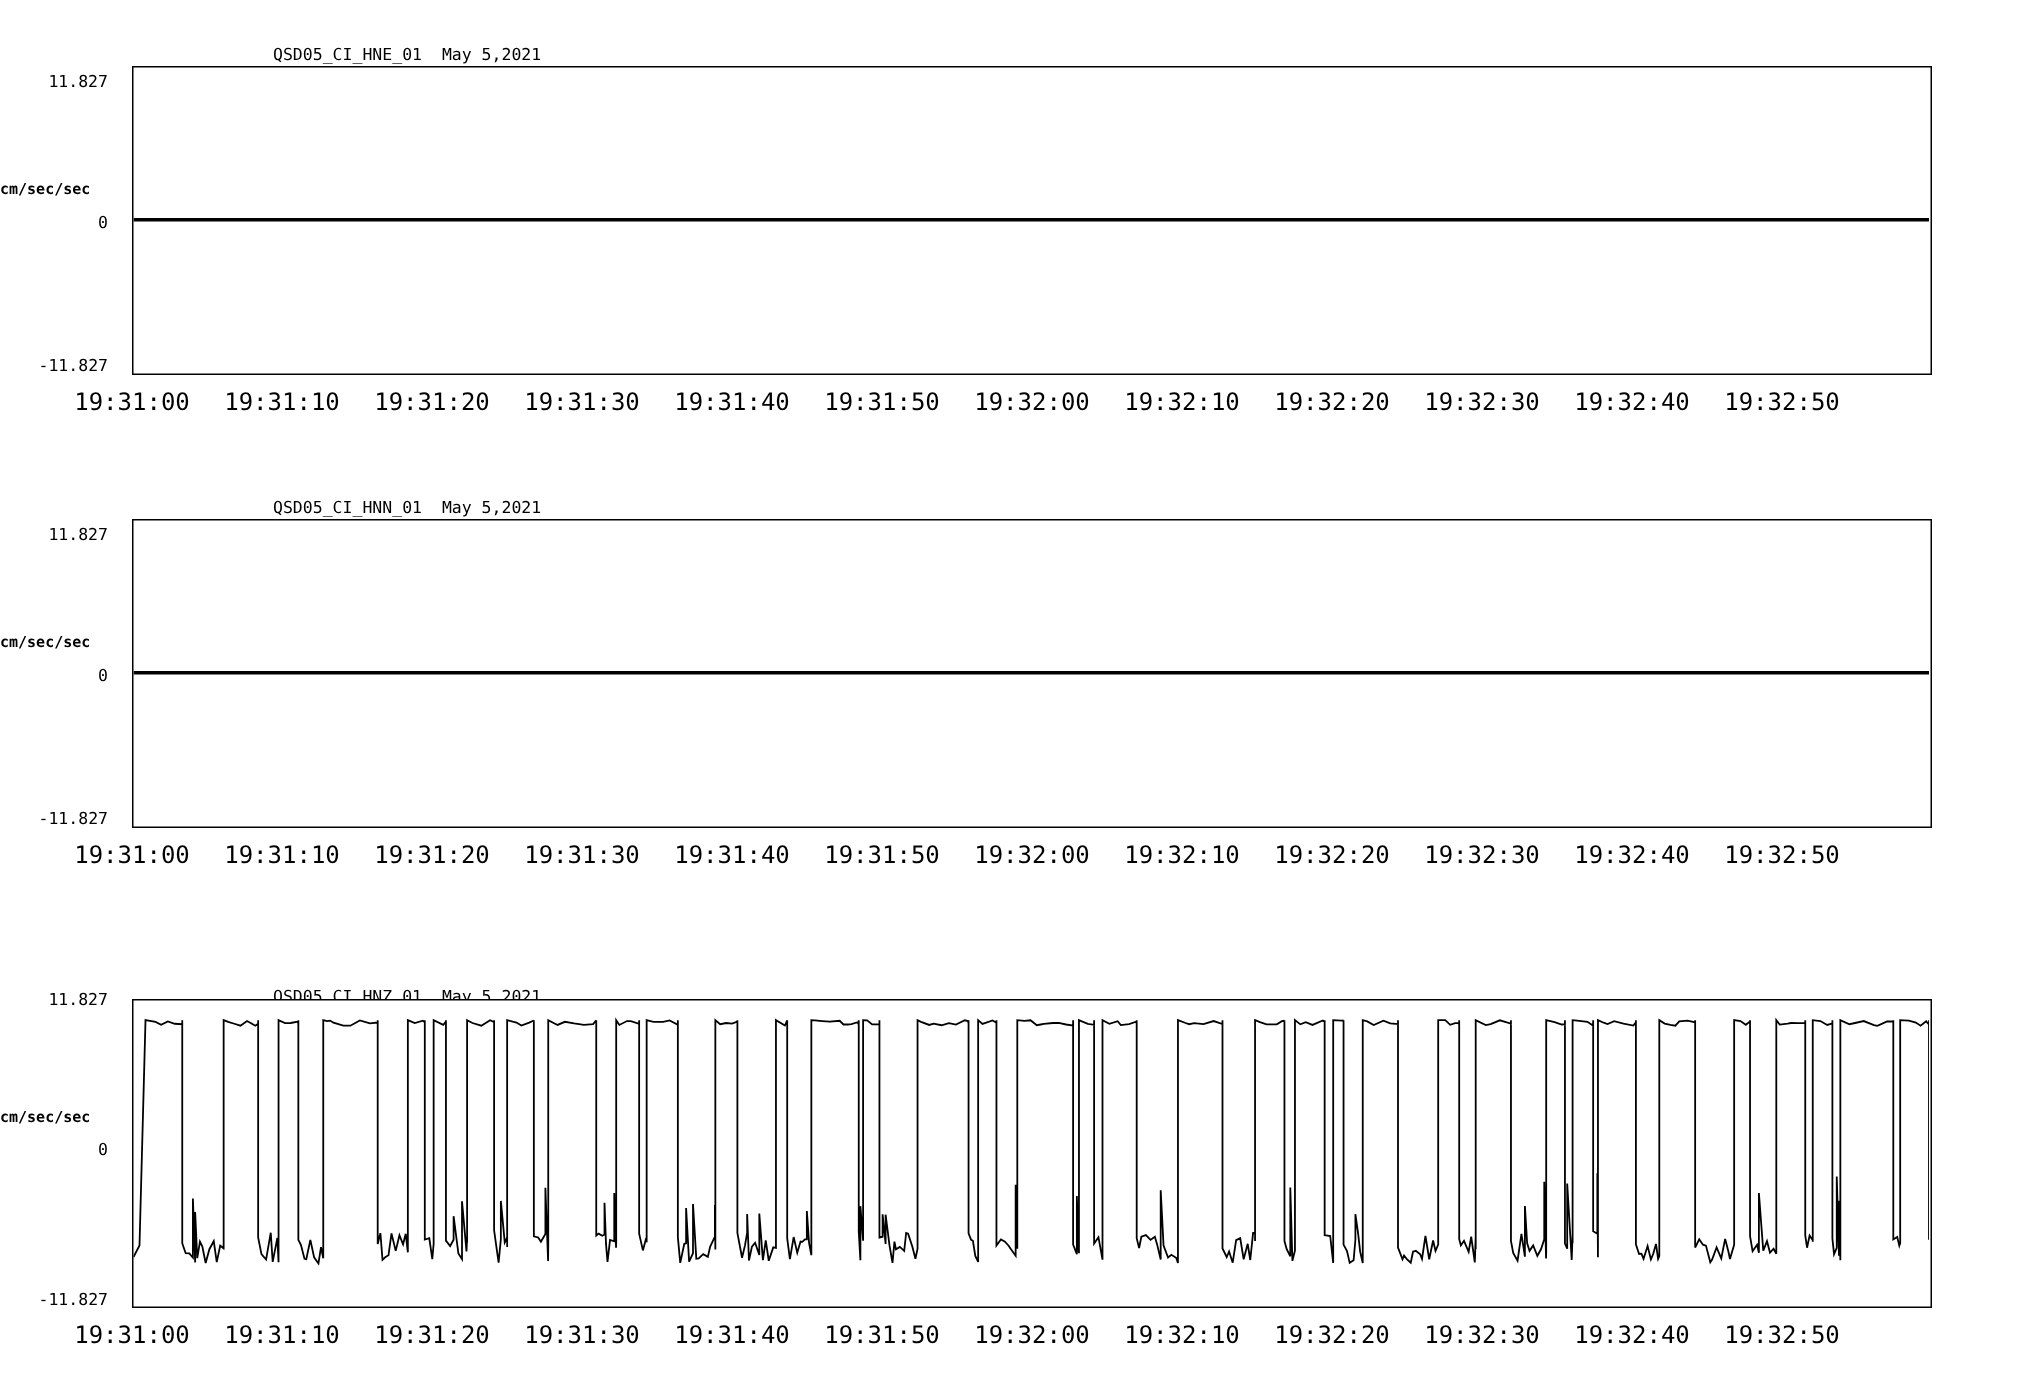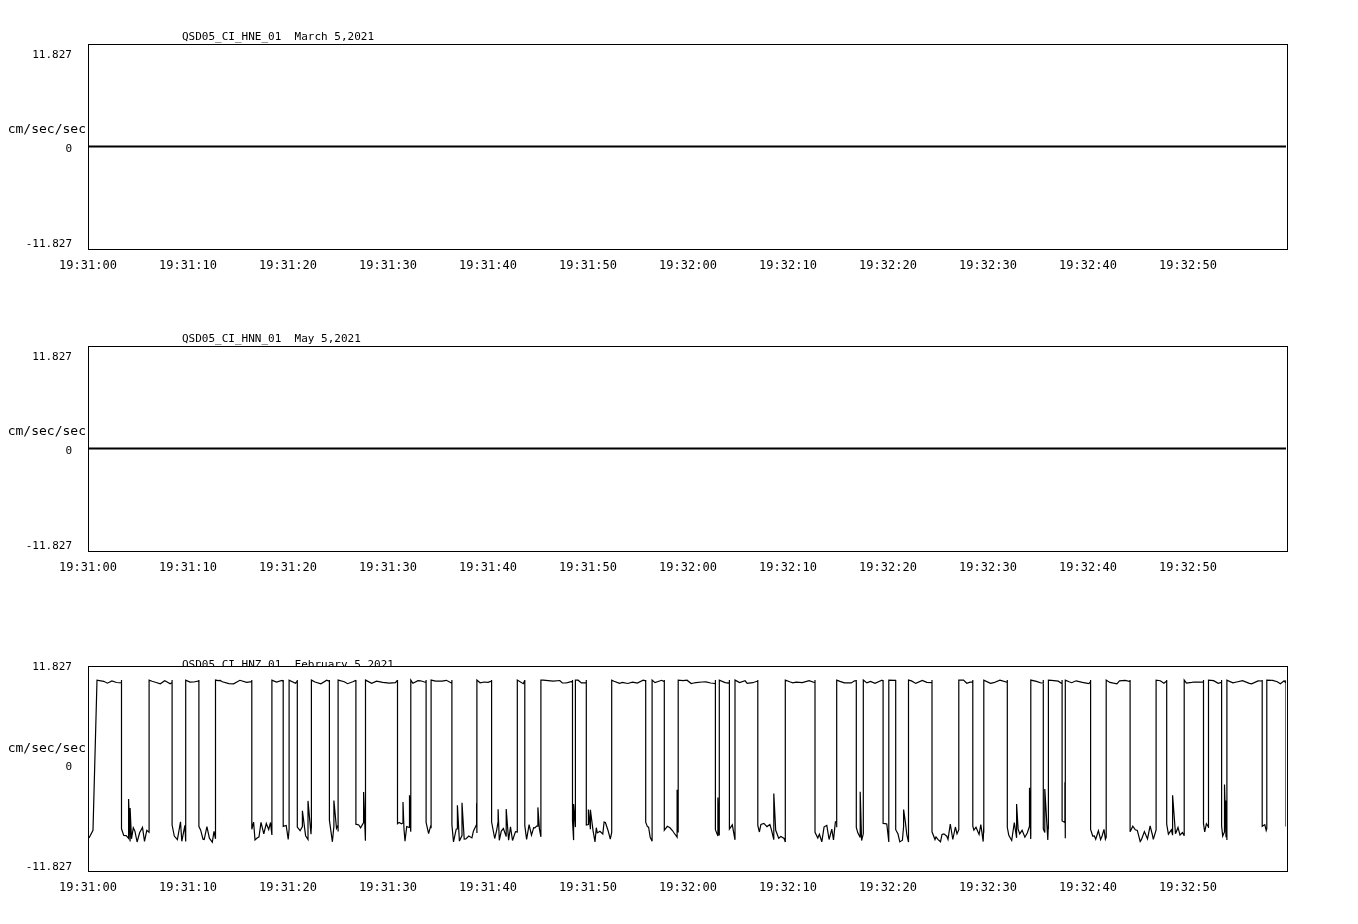--- a/index.html
+++ b/index.html
@@ -32,54 +32,55 @@
     letter-spacing: 0px;
   }
   .frame {
     position: absolute;
     border: 1.5px solid #000000;
     box-sizing: border-box;
     background: #ffffff;
   }
   .ylabel {
     position: absolute;
-    font-size: 13px;
+    font-size: 10px;
     font-family: "DejaVu Sans Mono", monospace;
-    text-align: right;
+    text-align: left;
     white-space: pre;
+    font-weight: bold;
   }
   .ytick {
     position: absolute;
     font-size: 11px;
     font-family: "DejaVu Sans Mono", monospace;
     text-align: right;
     white-space: pre;
   }
   .xtick {
     position: absolute;
-    font-size: 12px;
+    font-size: 16px;
     font-family: "DejaVu Sans Mono", monospace;
     text-align: center;
     white-space: pre;
     width: 80px;
   }
   .trace-svg {
     position: absolute;
     left: 0;
     top: 0;
     display: block;
   }
 </style>
 </head>
 <body>
 
 <div class="page">
 
   <div class="panel" style="top:0px;height:290px;">
-    <div class="plot-title" style="left:182px;top:30px;">QSD05_CI_HNE_01  March 5,2021</div>
+    <div class="plot-title" style="left:182px;top:30px;">QSD05_CI_HNE_01  May 5,2021</div>
     <div class="ytick" style="left:0px;top:48px;width:72px;">11.827</div>
     <div class="ylabel" style="left:0px;top:121px;width:86px;">cm/sec/sec</div>
     <div class="ytick" style="left:0px;top:142px;width:72px;">0</div>
     <div class="ytick" style="left:0px;top:237px;width:72px;">-11.827</div>
 
     <div class="frame" style="left:88px;top:44px;width:1200px;height:206px;">
       <svg class="trace-svg" width="1197" height="203" viewBox="0 0 1197 203">
         <polyline points="0,101.5 1197,101.5" fill="none" stroke="#000000" stroke-width="2.2"></polyline>
       </svg>
     </div>
@@ -119,21 +120,21 @@
     <div class="xtick" style="left:548px;top:258px;">19:31:50</div>
     <div class="xtick" style="left:648px;top:258px;">19:32:00</div>
     <div class="xtick" style="left:748px;top:258px;">19:32:10</div>
     <div class="xtick" style="left:848px;top:258px;">19:32:20</div>
     <div class="xtick" style="left:948px;top:258px;">19:32:30</div>
     <div class="xtick" style="left:1048px;top:258px;">19:32:40</div>
     <div class="xtick" style="left:1148px;top:258px;">19:32:50</div>
   </div>
 
   <div class="panel" style="top:620px;height:300px;">
-    <div class="plot-title" style="left:182px;top:38px;">QSD05_CI_HNZ_01  February 5,2021</div>
+    <div class="plot-title" style="left:182px;top:38px;">QSD05_CI_HNZ_01  May 5,2021</div>
     <div class="ytick" style="left:0px;top:40px;width:72px;">11.827</div>
     <div class="ylabel" style="left:0px;top:120px;width:86px;">cm/sec/sec</div>
     <div class="ytick" style="left:0px;top:140px;width:72px;">0</div>
     <div class="ytick" style="left:0px;top:240px;width:72px;">-11.827</div>
 
     <div class="frame" style="left:88px;top:46px;width:1200px;height:206px;">
         <svg class="trace-svg" width="1197" height="203" viewBox="0 0 1197 203">
           <g id="hnz-group" fill="none" stroke="#000000" stroke-width="1.3">
             <polyline points="0.0,171.0 4.0,163.3 8.0,13.1 8.0,13.1 14.7,14.3 18.4,16.2 22.9,14.0 27.5,15.5 32.5,15.8 32.5,13.1 32.5,161.8 33.8,165.7 34.8,168.5 37.2,168.6 39.6,171.4 39.6,132.0 41.1,174.6 41.1,141.0 42.5,171.8 44.3,160.8 45.9,164.1 48.1,175.0 50.6,165.8 53.5,160.4 55.5,174.4 57.8,163.4 60.0,165.2 60.1,161.6 60.1,165.5 60.1,13.1 60.1,13.1 63.1,14.3 67.2,15.5 71.3,16.8 75.7,13.7 78.1,15.0 81.2,16.8 83.1,15.5 83.1,13.1 83.1,158.0 85.3,169.1 88.4,172.7 91.5,154.8 92.8,174.3 95.9,158.3 96.7,174.5 96.7,159.6 96.7,13.1 96.7,13.1 101.0,15.1 104.8,15.0 109.7,14.0 109.9,16.5 109.9,13.1 109.9,159.6 111.6,162.9 114.0,172.2 115.2,172.5 117.9,159.6 120.4,171.2 123.3,175.3 125.0,164.4 126.5,171.8 126.5,165.8 126.5,13.1 126.5,13.1 129.1,13.7 131.1,13.4 133.3,14.8 139.9,16.7 144.6,16.8 150.9,13.3 157.6,15.3 162.5,14.7 162.8,15.9 162.8,13.1 162.8,162.3 164.6,155.1 166.0,172.9 167.8,171.2 170.0,169.8 172.0,155.3 174.8,166.9 177.3,156.5 179.7,162.5 181.5,155.5 182.9,167.9 182.9,159.4 182.9,13.1 182.9,13.1 187.5,15.0 192.9,13.5 194.2,14.5 194.2,13.1 194.2,159.4 197.2,158.5 199.2,172.4 200.1,162.2 200.1,160.4 200.1,13.1 200.1,13.1 206.5,16.2 208.3,14.1 208.3,13.1 208.3,160.1 211.1,163.7 213.4,159.5 213.4,143.8 216.6,168.7 219.0,172.5 219.0,133.9 222.0,167.3 222.4,157.2 222.4,161.3 222.4,13.1 222.4,13.1 226.0,15.0 231.9,16.8 237.7,13.2 240.4,14.4 240.4,13.1 240.4,153.2 243.4,174.8 244.9,159.1 244.9,133.6 247.5,161.3 249.1,158.0 249.1,164.4 249.1,13.1 249.1,13.1 255.3,14.7 258.6,16.7 263.8,14.7 266.9,13.3 266.9,13.1 266.9,157.2 269.8,158.0 271.6,160.8 274.6,155.6 274.6,124.9 276.4,173.7 276.5,162.5 276.5,123.7 276.5,163.1 276.5,13.1 276.5,13.1 282.7,16.3 287.6,14.2 293.7,15.3 300.3,16.2 306.4,15.7 308.5,13.2 308.5,13.1 308.5,156.7 310.1,155.4 312.5,156.8 314.0,156.0 314.0,134.9 315.0,162.3 316.0,174.2 317.7,159.6 320.5,160.5 320.5,128.3 321.7,164.8 321.8,161.6 321.8,158.8 321.8,13.1 321.8,13.1 323.9,16.3 329.0,13.7 331.5,13.8 337.1,15.5 337.1,13.1 337.1,155.4 339.6,166.6 341.8,158.3 342.1,161.2 342.1,158.8 342.1,13.1 342.1,13.1 346.6,14.2 353.1,14.2 357.4,13.3 362.9,16.2 362.9,13.1 362.9,157.8 364.5,174.9 367.2,162.2 368.4,161.9 368.4,138.3 370.4,174.1 373.0,168.5 373.0,135.7 375.2,172.1 376.8,171.9 379.8,169.1 382.9,170.9 384.4,164.2 387.6,157.4 387.6,136.3 387.9,166.0 387.9,160.3 387.9,13.1 387.9,13.1 391.1,15.8 395.1,15.0 399.0,15.4 402.6,14.1 402.6,13.1 402.6,155.0 405.7,171.5 407.7,163.1 409.1,154.7 409.1,142.3 410.3,173.3 412.3,164.1 414.4,161.5 417.2,169.6 417.2,142.0 419.6,173.1 421.5,159.9 423.5,173.5 426.5,164.6 428.3,165.0 428.3,161.5 428.3,13.1 428.3,13.1 434.3,16.7 435.8,13.3 435.8,13.1 435.8,158.6 437.6,172.4 440.1,157.7 442.5,168.1 444.7,160.7 445.9,160.9 447.6,159.2 448.9,159.2 448.9,140.4 450.4,161.8 451.9,169.8 451.9,157.7 451.9,13.1 451.9,13.1 454.2,13.2 459.2,13.7 464.2,14.1 470.8,13.5 473.3,16.0 476.1,16.0 478.6,15.7 482.7,14.5 483.5,16.1 483.5,13.1 483.5,154.1 484.6,173.1 484.6,137.1 486.4,160.1 486.4,158.7 486.4,13.1 486.4,13.1 489.1,13.2 492.4,15.9 497.3,15.7 497.3,13.1 497.3,158.0 499.4,157.5 499.4,142.5 501.4,162.3 501.4,142.8 504.0,163.3 506.0,174.9 507.3,160.7 508.3,165.9 510.9,164.3 513.8,166.9 515.1,155.0 516.4,155.5 519.2,164.0 521.3,172.2 522.7,165.4 522.7,160.9 522.7,13.1 522.7,13.1 525.0,14.2 530.5,16.3 533.4,15.4 538.7,16.5 543.6,15.1 548.3,16.1 554.2,13.2 556.4,13.7 556.7,15.5 556.7,13.1 556.7,155.2 558.4,159.6 559.6,160.2 561.2,170.3 563.1,174.3 563.1,160.0 563.1,13.1 563.1,13.1 566.0,15.6 572.7,13.3 575.3,14.8 575.3,13.1 575.3,163.3 578.3,159.3 581.0,160.8 583.4,163.5 585.1,166.0 588.1,170.2 588.1,122.8 589.2,161.0 589.2,122.4 589.2,165.5 589.2,13.1 589.2,13.1 594.0,13.6 598.0,13.2 602.2,16.5 604.8,16.0 606.9,15.6 613.0,15.0 616.9,14.9 621.7,16.0 625.6,16.5 626.4,16.9 626.4,13.1 626.4,162.7 628.9,169.1 628.9,130.4 630.0,165.6 630.3,168.5 630.3,133.8 630.3,161.5 630.3,13.1 630.3,13.1 636.2,15.6 640.4,16.2 640.4,13.1 640.4,162.0 643.3,157.8 646.0,172.8 646.0,160.9 646.0,13.1 646.0,13.1 650.6,15.5 656.1,13.8 658.2,16.4 663.7,15.7 667.9,14.3 668.8,14.9 668.8,13.1 668.8,158.5 670.4,165.0 671.9,157.5 674.9,156.4 676.3,157.8 678.0,159.6 680.9,157.5 682.4,162.6 684.8,172.7 684.8,126.5 686.7,163.3 689.7,171.3 691.9,169.5 695.1,171.5 696.3,175.0 696.3,164.1 696.3,13.1 696.3,13.1 701.4,15.0 703.8,15.8 707.1,15.1 713.3,15.7 720.1,13.7 726.0,15.7 726.0,13.1 726.0,165.3 728.8,171.0 730.4,167.3 732.8,174.8 735.1,159.8 737.8,158.4 740.1,172.5 742.8,162.2 744.5,173.0 746.4,154.9 747.7,154.9 747.7,132.7 747.7,160.3 747.7,13.1 747.7,13.1 751.0,14.4 755.3,15.9 762.2,15.9 765.6,13.8 767.3,13.5 767.3,13.1 767.3,160.4 768.8,165.8 771.2,170.5 771.2,124.7 772.6,173.6 774.3,166.8 774.3,158.1 774.3,13.1 774.3,13.1 777.9,15.9 781.5,14.5 786.0,16.3 792.9,13.3 794.1,14.3 794.1,13.1 794.1,156.5 796.1,156.7 797.8,157.0 799.8,175.0 799.8,121.9 799.8,163.6 799.8,13.1 799.8,13.1 805.4,13.4 806.7,13.2 806.7,13.1 806.7,162.7 809.0,167.0 810.8,174.9 813.4,173.2 814.6,159.5 814.6,142.5 816.4,155.3 817.8,167.6 819.5,175.0 819.5,155.9 819.5,13.1 819.5,13.1 822.5,13.9 826.8,16.4 833.3,13.5 837.8,15.3 843.0,15.7 843.0,13.1 843.0,164.8 846.0,172.5 847.0,170.0 848.9,172.4 851.5,174.8 853.0,167.5 854.9,166.9 857.8,169.2 859.0,172.3 861.3,157.0 863.8,172.5 866.4,160.0 868.0,166.9 869.8,162.7 869.8,159.7 869.8,13.1 869.8,13.1 874.5,13.1 877.8,16.2 881.1,15.1 883.6,14.9 883.8,16.8 883.8,13.1 883.8,159.1 884.9,163.2 887.0,160.2 890.1,167.5 891.8,157.5 894.2,174.6 894.8,157.4 894.8,165.7 894.8,13.1 894.8,13.1 901.5,16.4 904.8,15.7 910.9,13.2 917.9,15.3 918.3,16.1 918.3,13.1 918.3,160.3 919.8,168.3 922.7,173.5 925.3,155.6 927.6,170.8 927.6,137.0 929.1,161.9 930.7,166.9 933.1,163.3 935.9,170.2 938.4,165.7 940.5,159.2 940.5,120.8 941.7,172.0 941.8,168.2 941.8,158.2 941.8,13.1 941.8,13.1 947.4,14.4 952.1,16.0 954.3,15.8 954.3,13.1 954.3,162.0 955.8,165.5 955.8,122.0 958.8,173.0 959.4,155.8 959.4,161.9 959.4,13.1 959.4,13.1 962.4,13.4 969.3,14.2 973.0,16.7 973.1,13.7 973.1,13.1 973.1,153.9 975.9,155.5 975.9,115.2 976.3,171.2 976.3,155.6 976.3,13.1 976.3,13.1 980.1,14.8 982.7,15.7 987.1,13.8 993.3,15.4 999.9,16.7 1001.6,14.5 1001.6,13.1 1001.6,162.5 1003.7,169.0 1005.3,168.8 1006.7,172.2 1009.4,163.7 1011.6,172.6 1013.1,169.0 1015.0,162.3 1016.4,172.3 1017.2,170.4 1017.2,165.6 1017.2,13.1 1017.2,13.1 1020.8,15.4 1024.6,16.2 1027.9,16.8 1030.5,13.9 1036.1,13.4 1041.1,14.6 1041.1,13.1 1041.1,164.7 1043.8,159.2 1046.3,162.8 1048.3,163.4 1051.2,174.5 1052.4,172.7 1055.4,164.6 1058.5,171.9 1061.1,158.9 1063.3,167.5 1064.3,172.4 1067.1,162.9 1067.1,157.1 1067.1,13.1 1067.1,13.1 1071.3,13.7 1074.9,16.2 1077.7,13.9 1077.7,13.1 1077.7,157.1 1079.4,167.1 1082.4,162.8 1083.6,168.2 1083.6,128.3 1086.5,166.8 1089.0,160.5 1091.0,168.1 1093.4,165.5 1095.2,168.8 1095.2,156.7 1095.2,13.1 1095.2,13.1 1097.5,16.1 1102.7,15.4 1105.1,15.0 1109.0,15.1 1114.5,15.1 1114.5,13.1 1114.5,156.6 1115.7,164.8 1117.4,156.7 1119.5,159.9 1119.5,160.9 1119.5,13.1 1119.5,13.1 1124.6,13.7 1129.2,16.3 1132.6,15.3 1132.6,13.1 1132.6,158.6 1133.7,169.1 1135.5,164.9 1135.5,117.4 1137.0,170.2 1137.0,133.5 1137.9,173.1 1137.9,157.2 1137.9,13.1 1137.9,13.1 1143.9,15.8 1147.7,15.0 1153.5,13.7 1160.3,16.4 1162.6,16.9 1169.1,13.9 1173.2,14.0 1173.2,13.1 1173.2,159.3 1175.8,157.6 1177.2,163.5 1177.8,161.7 1177.8,160.2 1177.8,13.1 1177.8,13.1 1183.6,13.4 1188.2,14.7 1191.4,16.8 1195.1,13.9 1197.0,16.0 1197.0,13.1 1197.0,159.5" fill="none" stroke="#000000" stroke-width="1.2"></polyline>
           </g>

